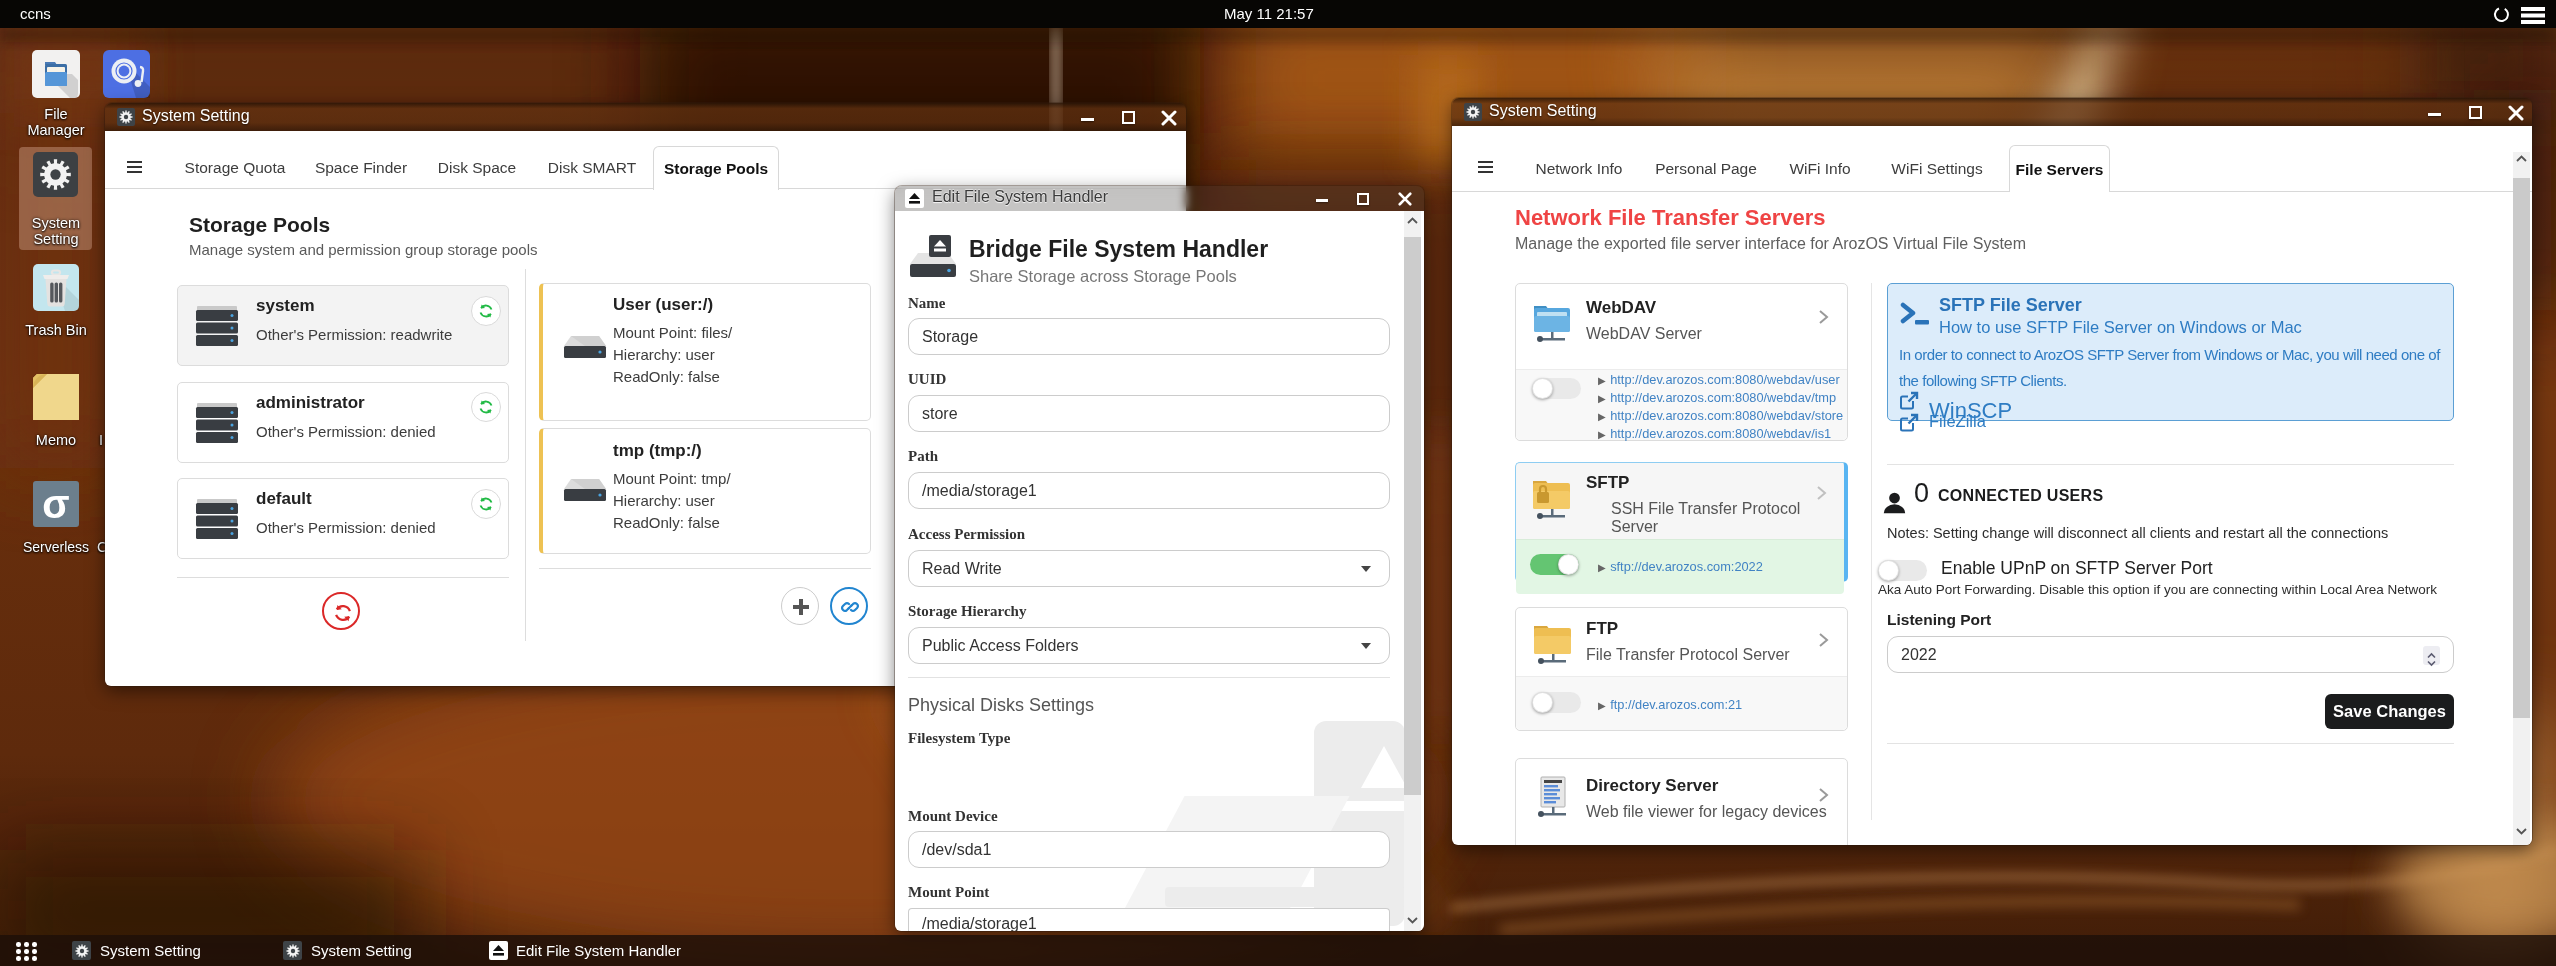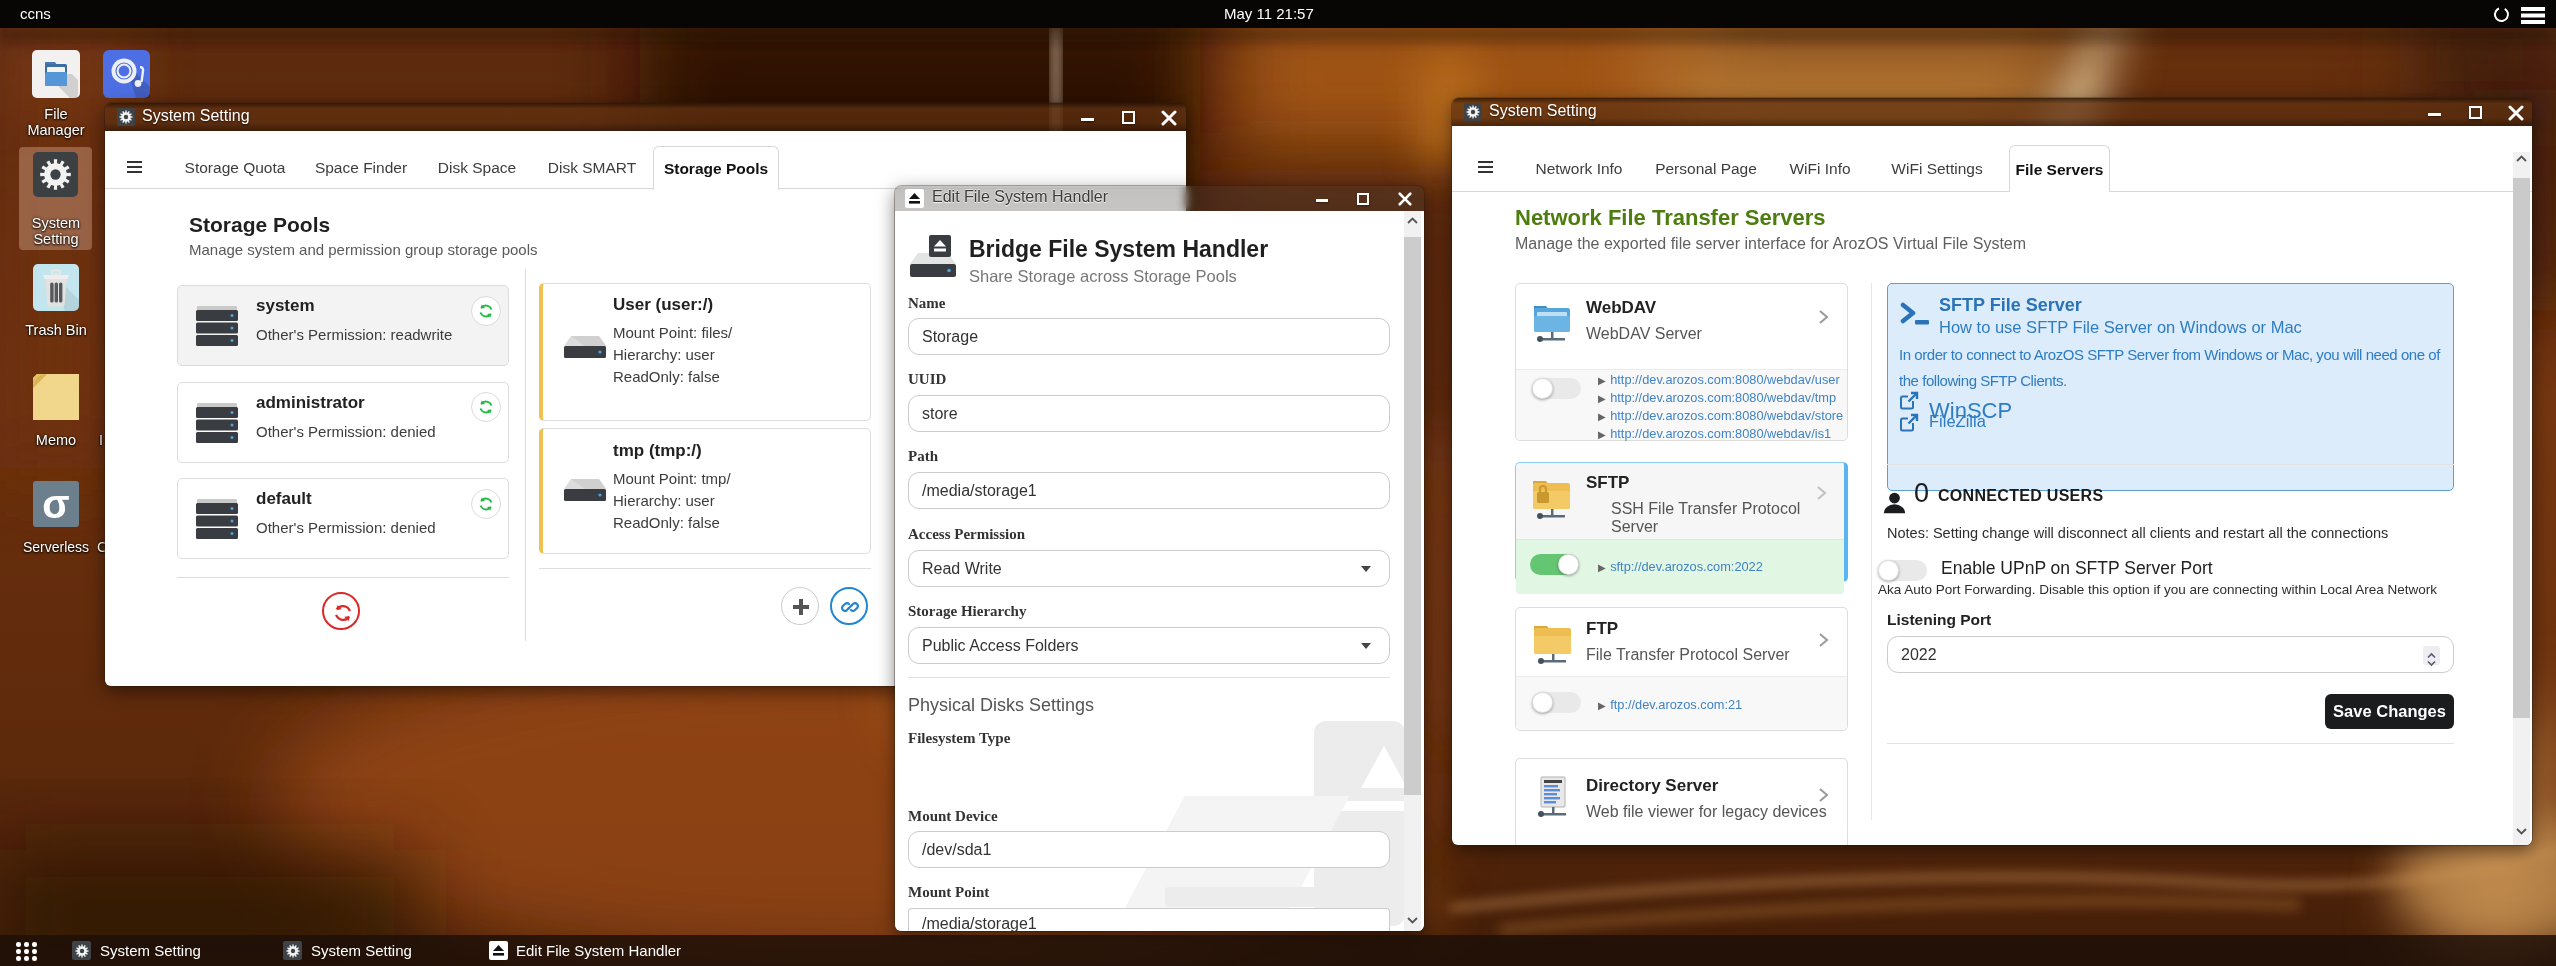--- a/index.html
+++ b/index.html
@@ -310,21 +310,21 @@
 
   <div class="wbody" style="top:28px;width:1080px;height:719px;">
     <div class="tabbar" style="height:66px;"></div>
     <div class="ham" style="left:26px;top:35px;"></div>
     <div class="tab" style="left:57px;width:140px;top:19px;height:47px;line-height:47px;">Network Info</div>
     <div class="tab" style="left:184px;width:140px;top:19px;height:47px;line-height:47px;">Personal Page</div>
     <div class="tab" style="left:328px;width:80px;top:19px;height:47px;line-height:47px;">WiFi Info</div>
     <div class="tab" style="left:425px;width:120px;top:19px;height:47px;line-height:47px;">WiFi Settings</div>
     <div class="atab" style="left:557px;top:19px;width:101px;height:47px;line-height:47px;">File Servers</div>
 
-    <div style="position:absolute;left:63px;top:79px;font-size:22px;font-weight:bold;color:#4d7c0f;">Network File Transfer Servers</div>
+    <div style="position:absolute;left:63px;top:79px;font-size:22px;font-weight:bold;color:#ef4444;">Network File Transfer Servers</div>
     <div style="position:absolute;left:63px;top:109px;font-size:16px;color:#5f5f5f;">Manage the exported file server interface for ArozOS Virtual File System</div>
 
     <div class="card" style="left:63px;top:157px;width:333px;height:158px;">
       <svg style="position:absolute;left:16px;top:18px;" width="40" height="42" viewBox="0 0 40 42">
         <path d="M2 4 h12 l3 4 h-15 z" fill="#3f8fc4"></path>
         <rect x="2" y="6" width="36" height="24" rx="2" fill="#57a7de"></rect>
         <rect x="5" y="10" width="30" height="17" rx="1" fill="#bfe0f2"></rect>
         <rect x="2" y="14" width="36" height="16" rx="2" fill="#6cb4e4"></rect>
         <rect x="19" y="30" width="2.5" height="6" fill="#5a6b7a"></rect>
         <rect x="8" y="36" width="25" height="2.5" fill="#5a6b7a"></rect>
@@ -406,21 +406,21 @@
       </svg>
       <div style="position:absolute;left:70px;top:17px;font-size:17px;font-weight:bold;color:#222;">Directory Server</div>
       <div style="position:absolute;left:70px;top:44px;font-size:16px;color:#555;">Web file viewer for legacy devices</div>
       <svg style="position:absolute;left:300px;top:28px;" width="14" height="16" viewBox="0 0 14 16">
           <path d="M4 2 L11 8 L4 14" stroke="#9a9a9a" stroke-width="2" fill="none"></path>
         </svg>
     </div>
 
     <div style="position:absolute;left:419px;top:157px;width:1px;height:537px;background:#e5e5e5;"></div>
 
-    <div style="position:absolute;left:435px;top:157px;width:567px;height:208px;background:#dcecfa;border:1px solid #5b9fd4;border-radius:5px;">
+    <div style="position:absolute;left:435px;top:157px;width:567px;height:138px;background:#dcecfa;border:1px solid #5b9fd4;border-radius:5px;">
       <svg style="position:absolute;left:12px;top:17px;" width="32" height="28" viewBox="0 0 32 28">
         <path d="M3 4 L13 12 L3 20" stroke="#2a73b8" stroke-width="4.5" fill="none" stroke-linecap="round" stroke-linejoin="round"></path>
         <rect x="15" y="19" width="14" height="4.5" rx="1" fill="#2a73b8"></rect>
       </svg>
       <div style="position:absolute;left:51px;top:11px;font-size:18px;font-weight:bold;color:#2a73b8;white-space:nowrap;">SFTP File Server</div>
       <div style="position:absolute;left:51px;top:34px;font-size:16.5px;color:#2e7cc3;white-space:nowrap;">How to use SFTP File Server on Windows or Mac</div>
       <div style="position:absolute;left:11px;top:58px;font-size:15px;color:#2e7cc3;line-height:26px;white-space:nowrap;letter-spacing:-0.45px;">In order to connect to ArozOS SFTP Server from Windows or Mac, you will need one of<br>the following SFTP Clients.</div>
       <svg style="position:absolute;left:12px;top:107px;" width="19" height="19" viewBox="0 0 19 19">
           <g stroke="#2a73b8" fill="none">
             <path d="M13 10 v6 a1.5 1.5 0 01-1.5 1.5 h-9 A1.5 1.5 0 011 16 V7 a1.5 1.5 0 011.5-1.5 H8" stroke-width="2"></path>

